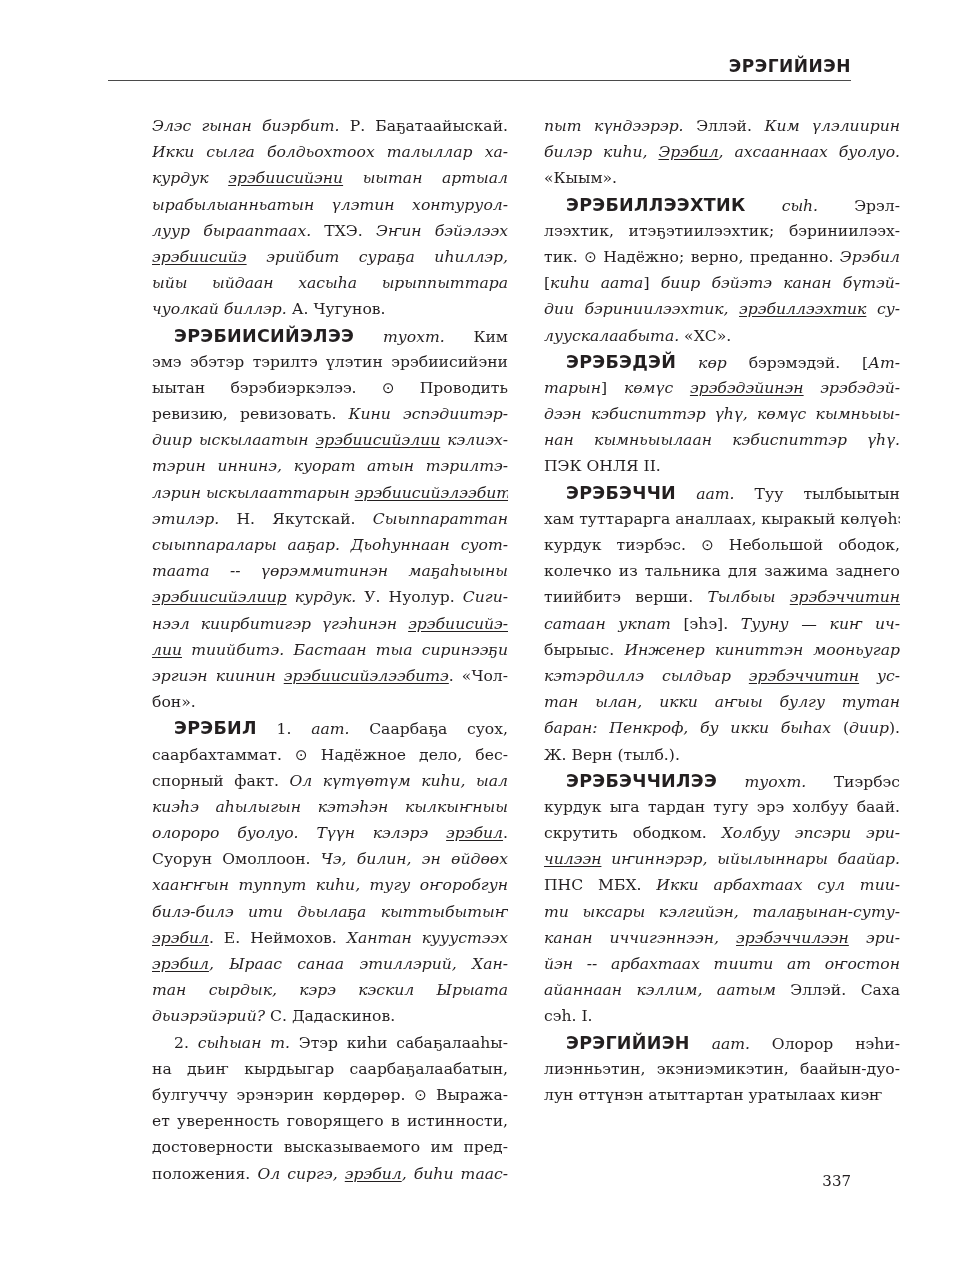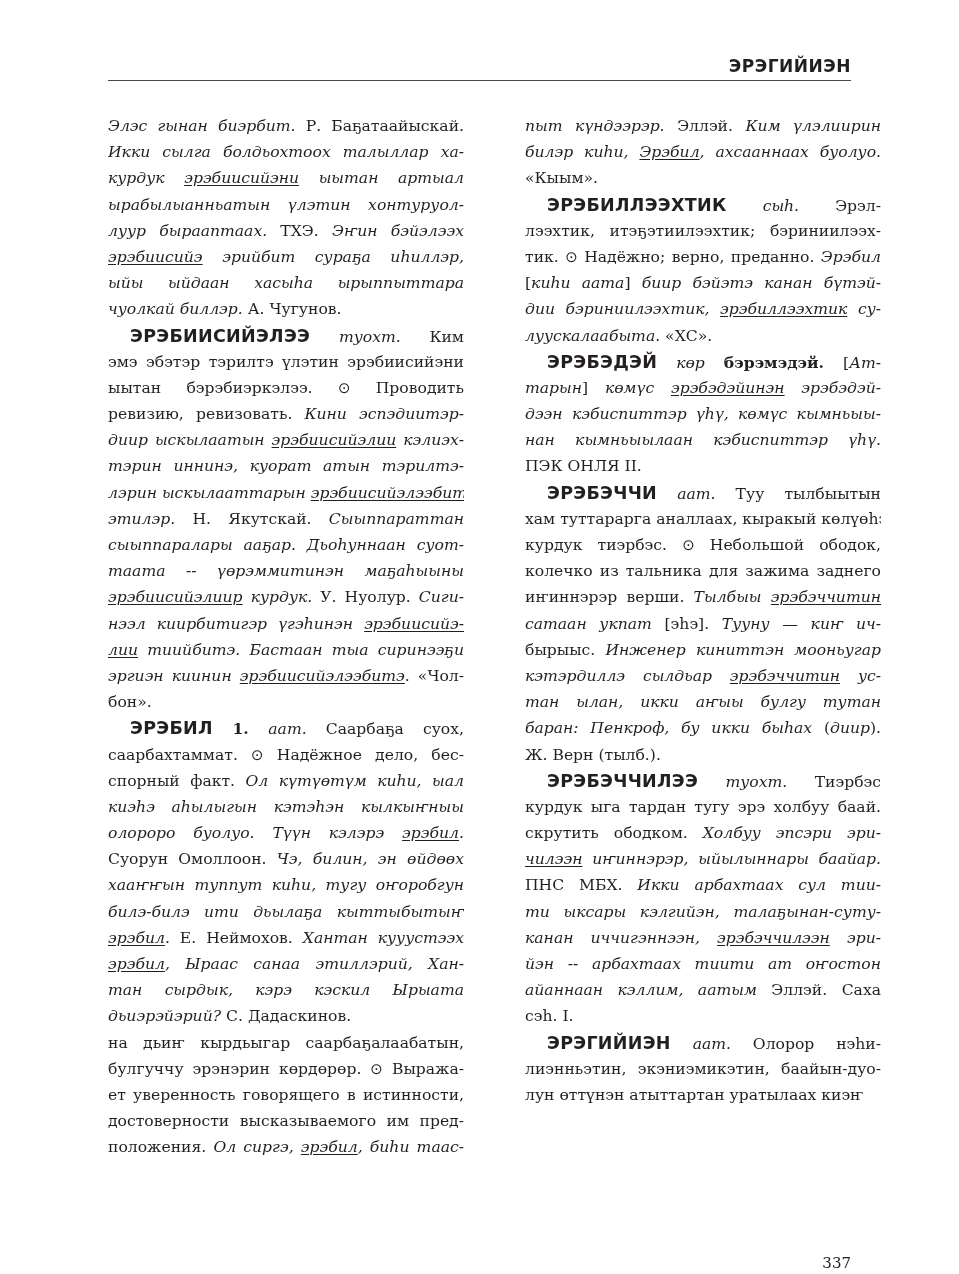--- a/index.html
+++ b/index.html
@@ -11,38 +11,38 @@
   .running-head {
     position: absolute; right: 108px; top: 56px;
     font-family: "DejaVu Sans", "Liberation Sans", sans-serif;
     font-weight: bold; font-size: 17px; letter-spacing: 0.5px;
   }
   .rule {
     position: absolute; left: 108px; width: 743px; top: 80px;
     height: 0; border-top: 1.4px solid #4a4a4a;
   }
   .col {
-    position: absolute; top: 113px; width: 356px;
+    position: absolute; top: 113px; width: 356px; margin-left: 44px;
   }
   .col.left { left: 108px; }
-  .col.right { left: 525px; }
+  .col.right { left: 500px; }
   .line {
     height: 26.2px; line-height: 26.2px; font-size: 15.6px;
     white-space: nowrap; text-align: justify; text-align-last: justify;
     overflow: hidden;
   }
   .line.last { text-align-last: left; }
   .line.indent { padding-left: 22px; }
   .seg-i { font-style: italic; }
   .seg-b { font-weight: bold; font-family: "DejaVu Sans", "Liberation Sans", sans-serif; font-size: 17.5px; letter-spacing: 0.3px; }
-  .seg-bs { font-weight: bold; }
+  .seg-bs { font-weight: normal; }
   .seg-ui { font-style: italic; text-decoration: underline; text-underline-offset: 2px; }
   .seg-sym { font-family: "DejaVu Sans", sans-serif; font-size: 15px; }
   .page-number {
-    position: absolute; right: 108px; top: 1254px; font-size: 15px;
+    position: absolute; right: 108px; top: 1172px; font-size: 15px;
   }
 </style>
 </head>
 <body>
 
 <div class="running-head">ЭРЭГИЙИЭН</div>
 <div class="rule"></div>
 
 <div class="col left">
     <div class="line"><span class="seg-i">Элэс гынан биэрбит.</span><span> Р. Баҕатаайыскай.</span></div>
@@ -73,20 +73,21 @@
     <div class="line"><span>спорный факт. </span><span class="seg-i">Ол күтүөтүм киһи, ыал</span></div>
     <div class="line"><span class="seg-i">киэһэ аһылыгын кэтэһэн кылкыҥныы</span></div>
     <div class="line"><span class="seg-i">олороро буолуо. Түүн кэлэрэ </span><span class="seg-ui">эрэбил</span><span>.</span></div>
     <div class="line"><span>Суорун Омоллоон. </span><span class="seg-i">Чэ, билин, эн өйдөөх</span></div>
     <div class="line"><span class="seg-i">хааҥҥын туппут киһи, тугу оҥоробгун</span></div>
     <div class="line"><span class="seg-i">билэ-билэ ити дьылаҕа кыттыбытыҥ</span></div>
     <div class="line"><span class="seg-ui">эрэбил</span><span>. Е. Неймохов. </span><span class="seg-i">Хантан кууустээх</span></div>
     <div class="line"><span class="seg-ui">эрэбил</span><span class="seg-i">, Ыраас санаа этиллэрий, Хан-</span></div>
     <div class="line"><span class="seg-i">тан сырдык, кэрэ кэскил Ырыата</span></div>
     <div class="line last"><span class="seg-i">дьиэрэйэрий?</span><span> С. Дадаскинов.</span></div>
+    <div class="line indent"><span class="seg-bs">2. </span><span class="seg-i">сыһыан т.</span><span> Этэр киһи сабаҕалааһы-</span></div>
     <div class="line"><span>на дьиҥ кырдьыгар саарбаҕалаабатын,</span></div>
     <div class="line"><span>булгуччу эрэнэрин көрдөрөр. </span><span class="seg-sym">⊙</span><span> Выража-</span></div>
     <div class="line"><span>ет уверенность говорящего в истинности,</span></div>
     <div class="line"><span>достоверности высказываемого им пред-</span></div>
     <div class="line"><span>положения. </span><span class="seg-i">Ол сиргэ, </span><span class="seg-ui">эрэбил</span><span class="seg-i">, биһи таас-</span></div>
   </div>
 <div class="col right">
     <div class="line"><span class="seg-i">пыт күндээрэр.</span><span> Эллэй. </span><span class="seg-i">Ким үлэлиирин</span></div>
     <div class="line"><span class="seg-i">билэр киһи, </span><span class="seg-ui">Эрэбил</span><span class="seg-i">, ахсааннаах буолуо.</span></div>
     <div class="line last"><span>«Кыым».</span></div>
@@ -98,21 +99,21 @@
     <div class="line last"><span class="seg-i">луускалаабыта.</span><span> «ХС».</span></div>
     <div class="line indent"><span class="seg-b">ЭРЭБЭДЭЙ</span><span class="seg-i"> көр </span><span class="seg-bs">бэрэмэдэй.</span><span> [</span><span class="seg-i">Ат-</span></div>
     <div class="line"><span class="seg-i">тарын</span><span>] </span><span class="seg-i">көмүс </span><span class="seg-ui">эрэбэдэйинэн</span><span class="seg-i"> эрэбэдэй-</span></div>
     <div class="line"><span class="seg-i">дээн кэбиспиттэр үһү, көмүс кымньыы-</span></div>
     <div class="line"><span class="seg-i">нан кымньыылаан кэбиспиттэр үһү.</span></div>
     <div class="line last"><span>ПЭК ОНЛЯ II.</span></div>
     <div class="line indent"><span class="seg-b">ЭРЭБЭЧЧИ</span><span class="seg-i"> аат.</span><span> Туу тылбыытын</span></div>
     <div class="line"><span>хам туттарарга аналлаах, кыракый көлүөһэ</span></div>
     <div class="line"><span>курдук тиэрбэс. </span><span class="seg-sym">⊙</span><span> Небольшой ободок,</span></div>
     <div class="line"><span>колечко из тальника для зажима заднего</span></div>
-    <div class="line"><span>иҥиннэрэр верши. </span><span class="seg-i">Тылбыы </span><span class="seg-ui">эрэбэччитин</span></div>
+    <div class="line"><span>тиийбитэ верши. </span><span class="seg-i">Тылбыы </span><span class="seg-ui">эрэбэччитин</span></div>
     <div class="line"><span class="seg-i">сатаан укпат</span><span> [эһэ]. </span><span class="seg-i">Тууну — киҥ ич-</span></div>
     <div class="line"><span>бырыыс. </span><span class="seg-i">Инженер киниттэн мооньугар</span></div>
     <div class="line"><span class="seg-i">кэтэрдиллэ сылдьар </span><span class="seg-ui">эрэбэччитин</span><span class="seg-i"> ус-</span></div>
     <div class="line"><span class="seg-i">тан ылан, икки аҥыы булгу тутан</span></div>
     <div class="line"><span class="seg-i">баран: Пенкроф, бу икки быһах</span><span> (</span><span class="seg-i">диир</span><span>).</span></div>
     <div class="line last"><span>Ж. Верн (тылб.).</span></div>
     <div class="line indent"><span class="seg-b">ЭРЭБЭЧЧИЛЭЭ</span><span class="seg-i"> туохт.</span><span> Тиэрбэс</span></div>
     <div class="line"><span>курдук ыга тардан тугу эрэ холбуу баай.</span></div>
     <div class="line"><span>скрутить ободком. </span><span class="seg-i">Холбуу эпсэри эри-</span></div>
     <div class="line"><span class="seg-ui">чилээн</span><span class="seg-i"> иҥиннэрэр, ыйылыннары баайар.</span></div>

